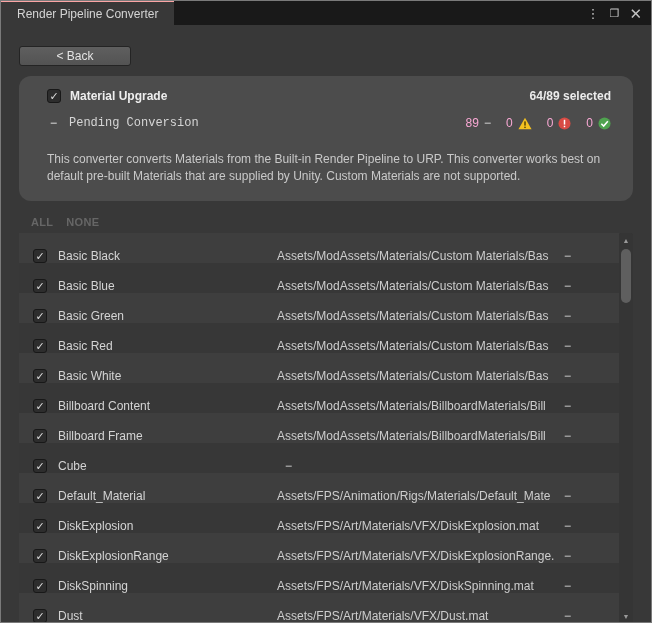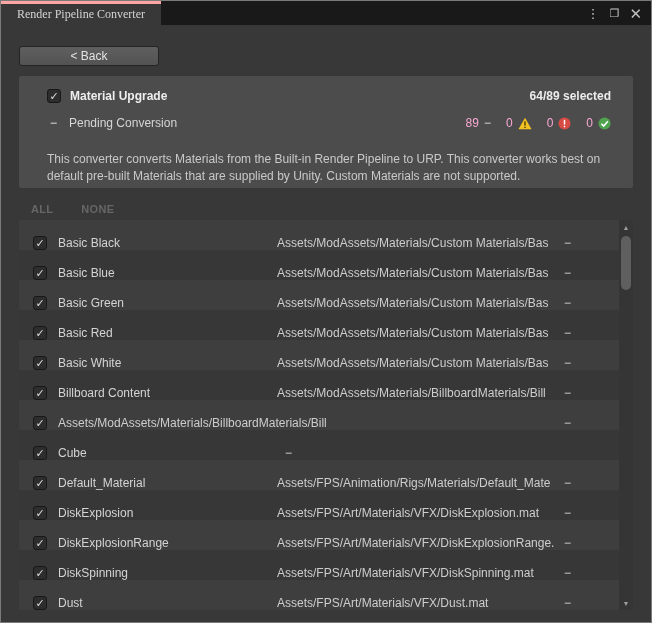--- a/index.html
+++ b/index.html
@@ -17,62 +17,61 @@
     position: relative;
   }
   
   .titlebar {
     height: 24px; background: #191919;
     display: flex; align-items: stretch;
   }
   .titlebar .tab {
     background: #383838; color: #d4d4d4;
     padding: 0 16px; display: flex; align-items: center;
-    font-size: 12px; border-top: 3px solid #fca5a5;
+    font-size: 12px; border-top: 1px solid #fca5a5;
     cursor: default;
-    font-family: Liberation Serif, serif;
   }
   .titlebar .spacer { flex: 1; }
   .titlebar .tb-icons {
     display: flex; align-items: center; gap: 10px;
     padding-right: 9px; color: #c2c2c2;
   }
   .tb-icons span { cursor: pointer; line-height: 1; }
   .icon-menu { font-size: 13px; }
   .icon-max { font-size: 11px; }
   .icon-close { font-size: 15px; }
   
   .back-btn {
     display: block;
     margin: 21px 0 10px 18px;
-    width: 140px; height: 20px;
+    width: 112px; height: 20px;
     background: linear-gradient(#5f5f5f, #535353);
     border: 1px solid #242424;
     border-radius: 3px;
     color: #e3e3e3; font-size: 12px;
     font-family: inherit;
     cursor: pointer;
   }
   
   .panel {
     margin: 0 18px;
     background: #4c4c4c;
-    border-radius: 2px;
-    padding: 13px 22px 3px 28px;
+    border-radius: 12px;
+    padding: 13px 22px 16px 28px;
   }
   .panel-header { display: flex; align-items: center; }
   .panel-title { font-weight: bold; color: #eeeeee; margin-left: 9px; }
   .selected-count { margin-left: auto; font-weight: bold; color: #ececec; }
   .pending-row {
     margin-top: 13px; display: flex; align-items: center; color: #d6d6d6;
   }
   .pending-glyph {
     width: 13px; text-align: center; color: #b8b8b8; font-weight: bold;
   }
-  .pending-label { margin-left: 9px; }
+  .pending-label { margin-left: 9px; font-family: Liberation Mono, monospace; }
   .counts { margin-left: auto; display: flex; align-items: center; gap: 5px; }
   .count-num { color: #f9a8d4; font-weight: 400; margin-left: 10px; }
   .count-dash { color: #b0b0b0; font-weight: bold; }
   .counts svg { display: block; }
   .description {
     margin-top: 21px;
     color: #c9c9c9; line-height: 17px;
   }
   
   .checkbox {
@@ -84,21 +83,21 @@
     cursor: pointer;
   }
   .checkbox.checked::after {
     content: "✓";
     color: #dcdcdc; font-size: 11px; font-weight: bold;
     line-height: 1;
   }
   
   .all-none {
     margin: 15px 0 5px 30px;
-    display: flex; gap: 28px;
+    display: flex; gap: 13px;
     font-size: 11px; font-weight: 600; color: #666666;
     letter-spacing: 0.3px;
   }
   .all-none span { cursor: pointer; }
   
   .list-area { display: flex; margin: 0 18px; }
   .list-col { flex: 1; min-width: 0; }
   .row {
     height: 30px; display: flex; align-items: flex-end;
     padding: 0 14px; background: #3e3e3e;
@@ -226,20 +225,21 @@
     <span class="row-pending">−</span>
   </div>
         <div class="row alt">
     <span class="checkbox checked"></span>
     <span class="item-name">Billboard Content</span>
     <span class="item-path">Assets/ModAssets/Materials/BillboardMaterials/Bill</span>
     <span class="row-pending">−</span>
   </div>
         <div class="row">
     <span class="checkbox checked"></span>
+    <span class="item-name">Billboard Frame</span>
     <span class="item-path">Assets/ModAssets/Materials/BillboardMaterials/Bill</span>
     <span class="row-pending">−</span>
   </div>
         <div class="row alt">
     <span class="checkbox checked"></span>
     <span class="item-name">Cube</span>
     <span class="row-pending">−</span>
   </div>
         <div class="row">
     <span class="checkbox checked"></span>

